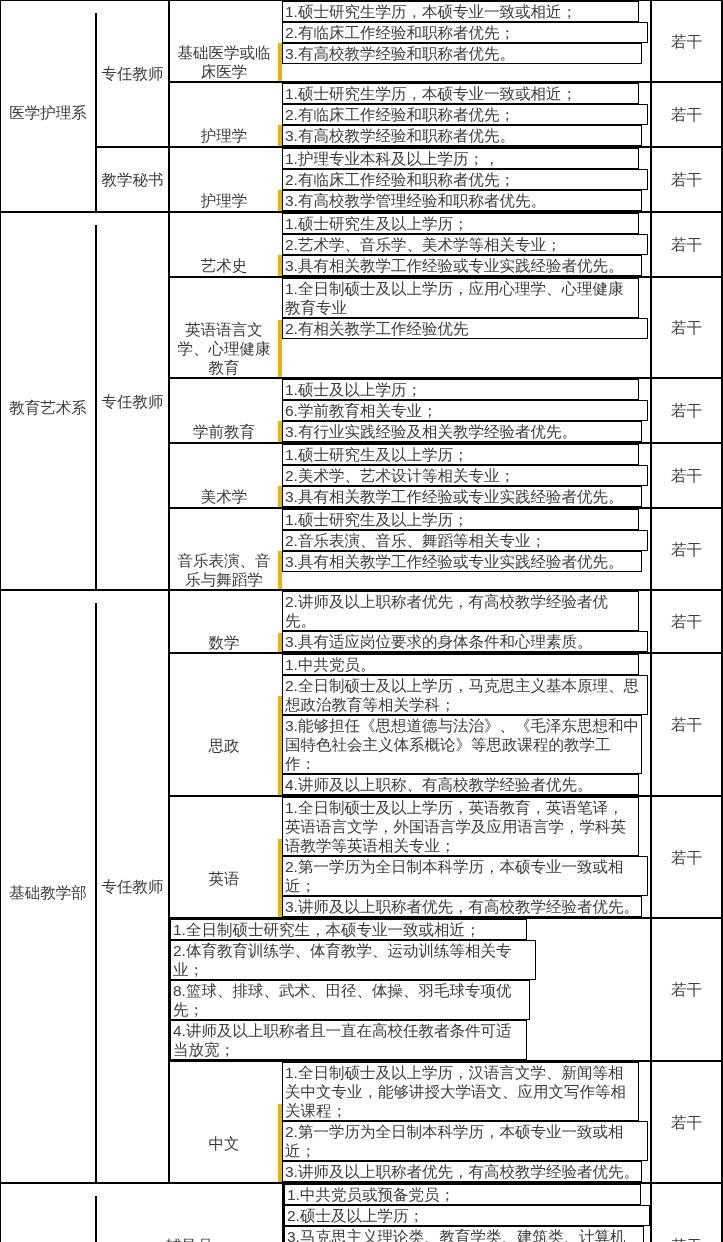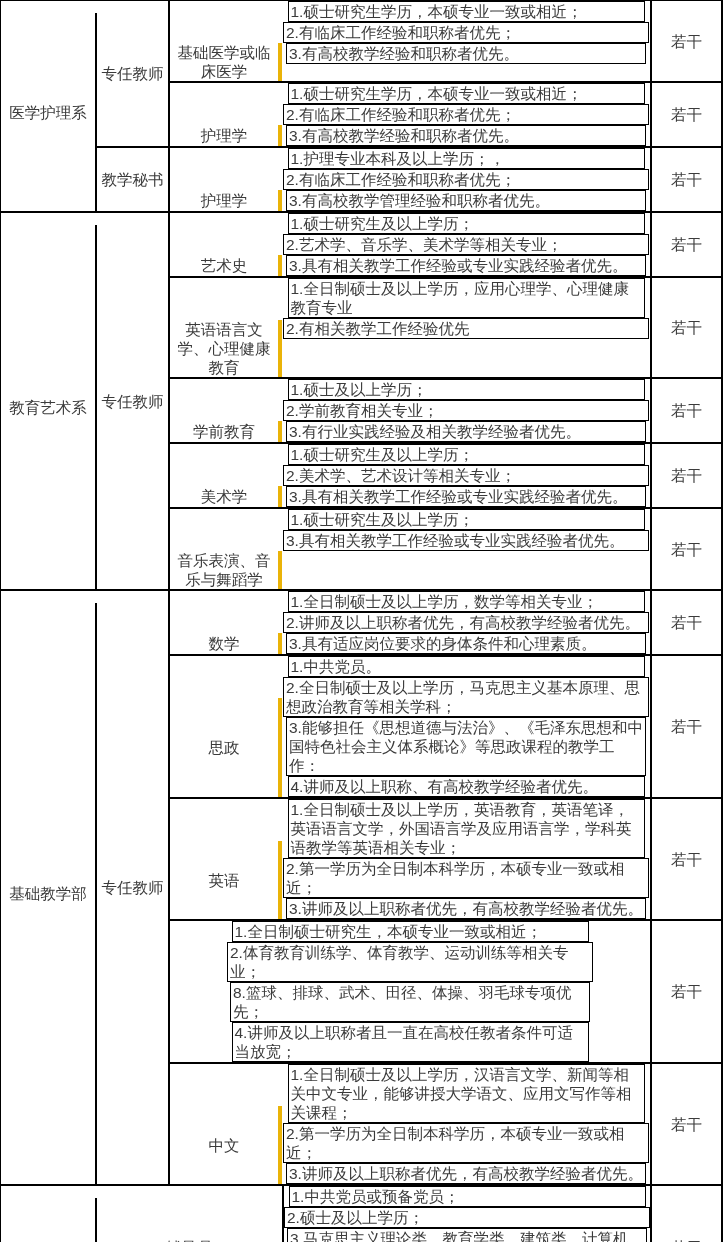--- a/index.html
+++ b/index.html
@@ -52,21 +52,21 @@
   .major-cell {
     flex: 0 0 112px;
     border-right: 4px solid #eab308;
     padding: 0 6px;
     margin-top: 42px;
   }
   .req-stack {
     flex: 1;
     display: flex;
     flex-direction: column;
-    align-items: center;
+    align-items: flex-start;
     justify-content: flex-start;
   }
   .req-item {
     box-sizing: border-box;
     border: 1px solid #000;
     padding: 0 2px;
     min-height: 21px;
     width: 357px;
     text-align: left;
     word-break: break-all;
@@ -160,56 +160,56 @@
                   <div class="req-stack">
                     <div class="req-item">1.全日制硕士及以上学历，应用心理学、心理健康教育专业</div>
                     <div class="req-item">2.有相关教学工作经验优先</div>
                   </div>
                   <div class="cell count-cell">若干</div>
                 </div>
                 <div class="group">
                   <div class="cell major-cell">学前教育</div>
                   <div class="req-stack">
                     <div class="req-item">1.硕士及以上学历；</div>
-                    <div class="req-item">2.学前教育相关专业；</div>
+                    <div class="req-item">6.学前教育相关专业；</div>
                     <div class="req-item">3.有行业实践经验及相关教学经验者优先。</div>
                   </div>
                   <div class="cell count-cell">若干</div>
                 </div>
                 <div class="group">
                   <div class="cell major-cell">美术学</div>
                   <div class="req-stack">
                     <div class="req-item">1.硕士研究生及以上学历；</div>
                     <div class="req-item">2.美术学、艺术设计等相关专业；</div>
                     <div class="req-item">3.具有相关教学工作经验或专业实践经验者优先。</div>
                   </div>
                   <div class="cell count-cell">若干</div>
                 </div>
                 <div class="group">
                   <div class="cell major-cell">音乐表演、音乐与舞蹈学</div>
                   <div class="req-stack">
                     <div class="req-item">1.硕士研究生及以上学历；</div>
+                    <div class="req-item">2.音乐表演、音乐、舞蹈等相关专业；</div>
                     <div class="req-item">3.具有相关教学工作经验或专业实践经验者优先。</div>
                   </div>
                   <div class="cell count-cell">若干</div>
                 </div>
               </div>
             </div>
           </div>
         </div>
         <div class="section">
           <div class="cell dept-cell">基础教学部</div>
           <div class="dept-body">
             <div class="pos-block">
               <div class="cell pos-cell">专任教师</div>
               <div class="pos-body">
                 <div class="group">
                   <div class="cell major-cell">数学</div>
                   <div class="req-stack">
-                    <div class="req-item">1.全日制硕士及以上学历，数学等相关专业；</div>
                     <div class="req-item">2.讲师及以上职称者优先，有高校教学经验者优先。</div>
                     <div class="req-item">3.具有适应岗位要求的身体条件和心理素质。</div>
                   </div>
                   <div class="cell count-cell">若干</div>
                 </div>
                 <div class="group">
                   <div class="cell major-cell">思政</div>
                   <div class="req-stack">
                     <div class="req-item">1.中共党员。</div>
                     <div class="req-item">2.全日制硕士及以上学历，马克思主义基本原理、思想政治教育等相关学科；</div>

